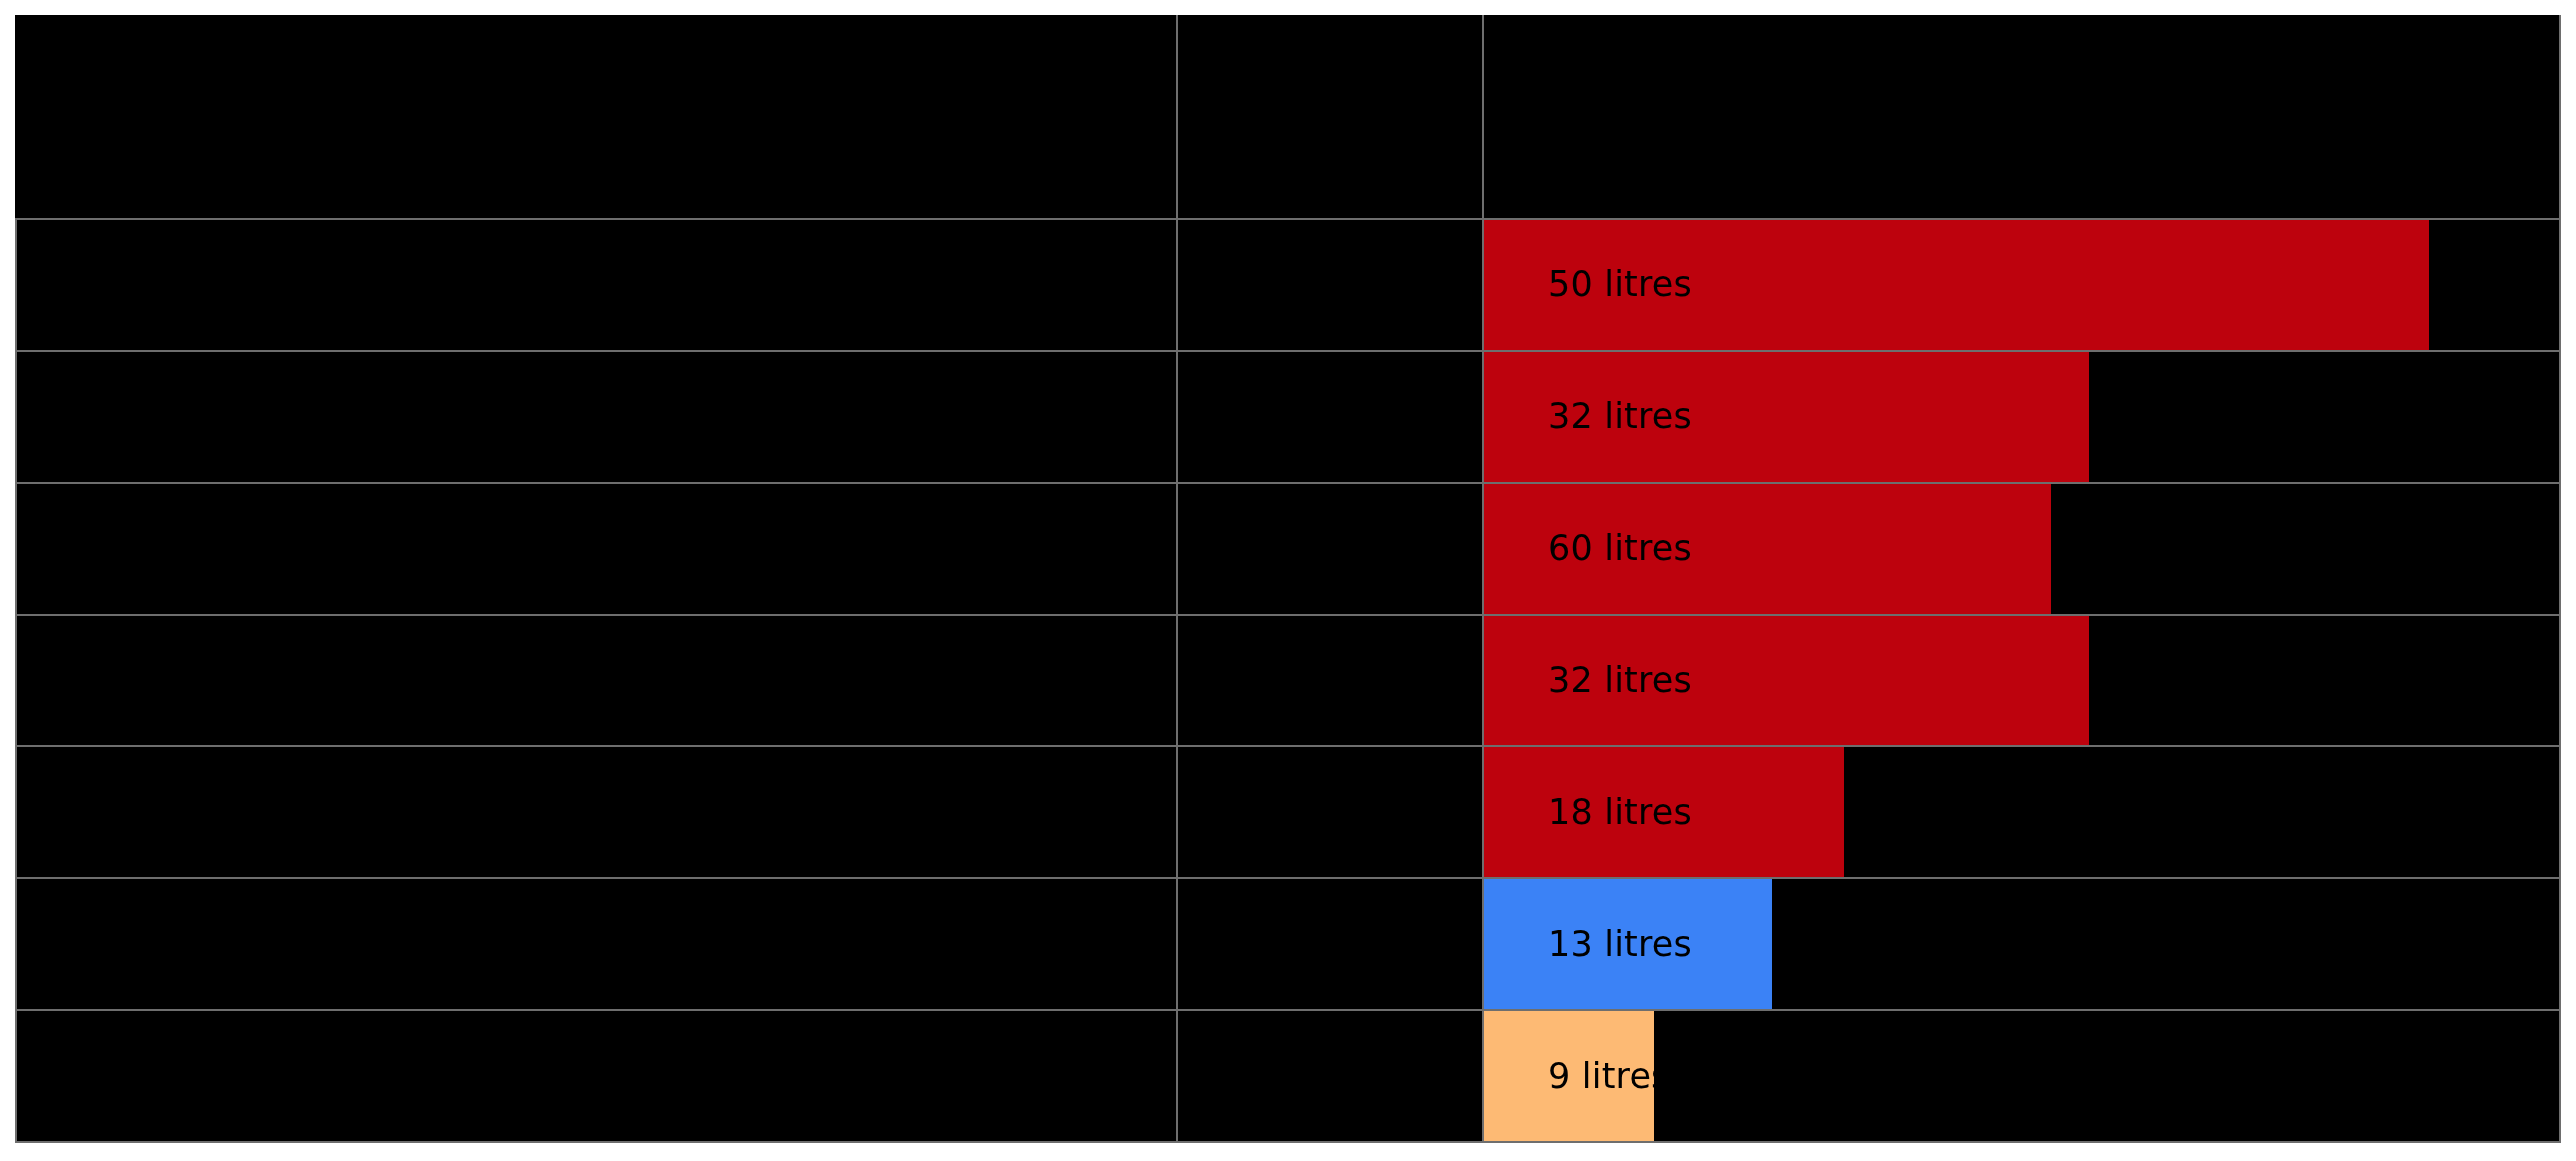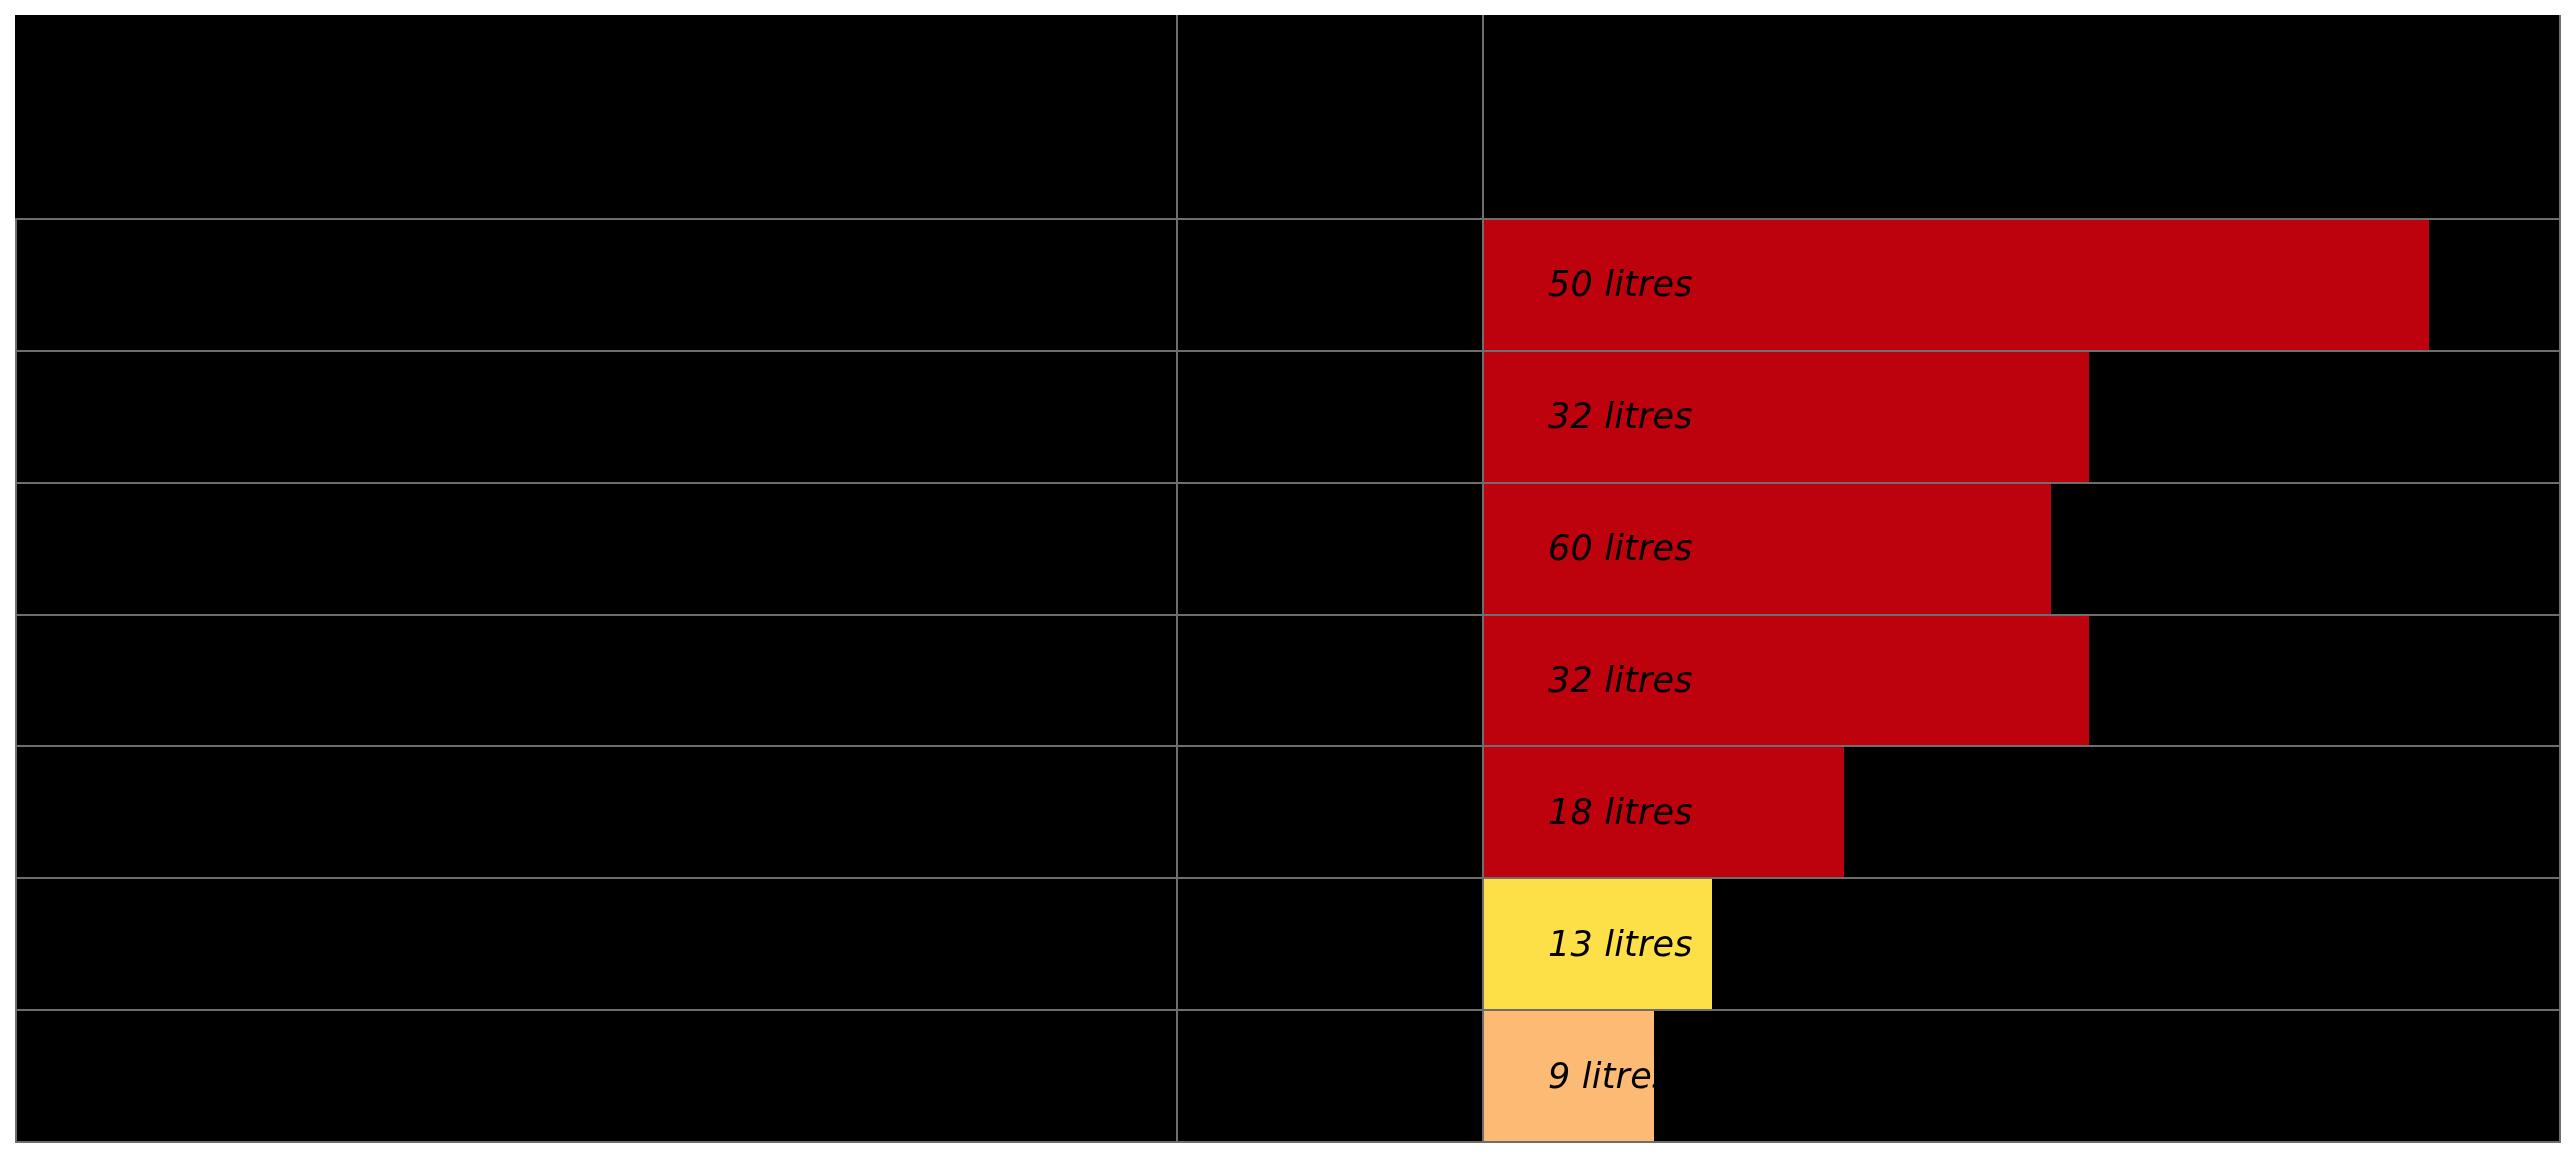--- a/index.html
+++ b/index.html
@@ -82,21 +82,21 @@
     text-align: left;
   }
   tr.data-row td.cell-bar {
     padding: 0;
     position: relative;
   }
   tr.data-row:last-child td { border-bottom: 2.5px solid #6e6e6e; }
 
   
   tr.data-row td.cell-bar,
-  tr.header-row th.h-col3 { border-right: 2.5px solid #6e6e6e; font-style: italic; }
+  tr.header-row th.h-col3 { border-right: 2.5px solid #6e6e6e; }
 
   
   .bar {
     position: absolute;
     left: 0;
     top: 0;
     bottom: 0;
     display: flex;
     align-items: center;
     box-sizing: border-box;
@@ -176,21 +176,21 @@
             <td class="cell-bar">
               <div class="bar" style="width: 360px; background: rgb(189, 2, 13);">
                 <span class="bar-label">18 litres</span>
               </div>
             </td>
           </tr>
           <tr class="data-row">
             <td class="cell-name"></td>
             <td class="cell-count"></td>
             <td class="cell-bar">
-              <div class="bar" style="width: 228px; background: #fde047;">
+              <div class="bar" style="width: 288px; background: #3b82f6;">
                 <span class="bar-label">13 litres</span>
               </div>
             </td>
           </tr>
           <tr class="data-row">
             <td class="cell-name"></td>
             <td class="cell-count"></td>
             <td class="cell-bar">
               <div class="bar" style="width: 170px; background: #fdba74;">
                 <span class="bar-label">9 litres</span>

